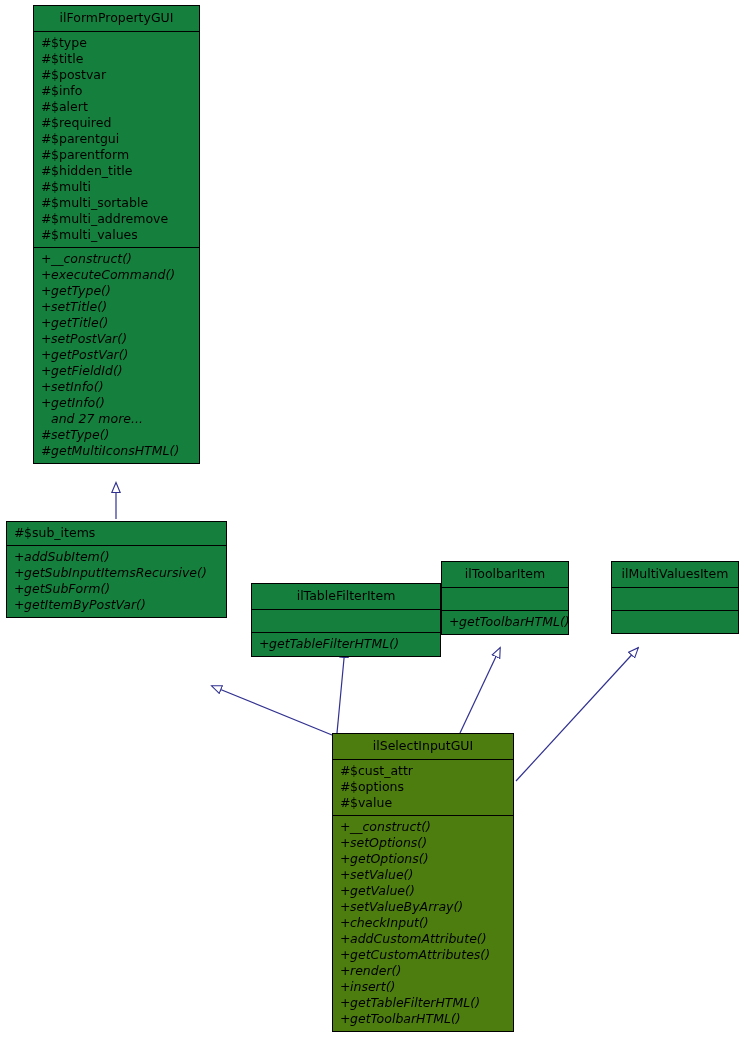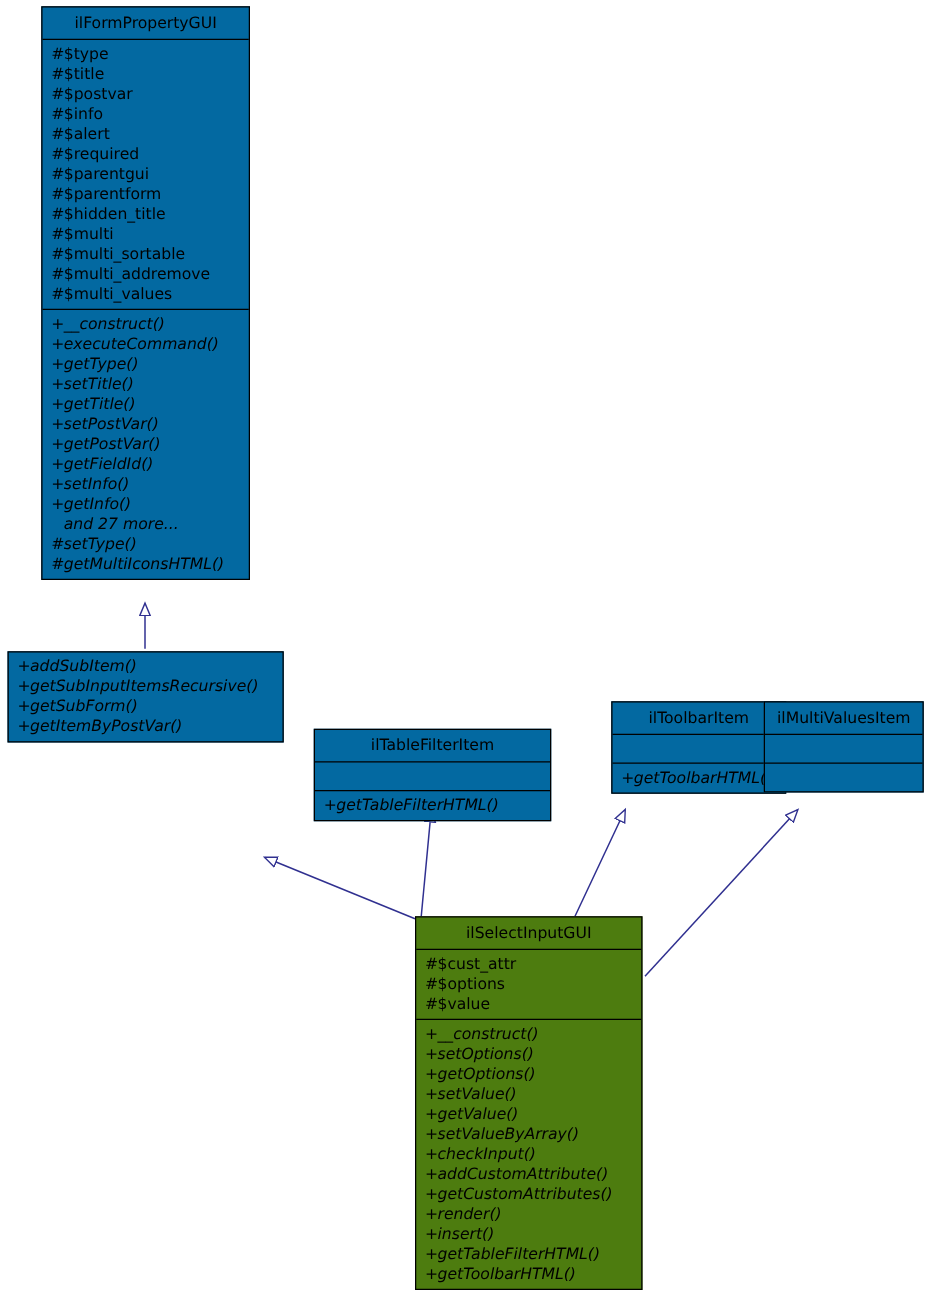--- a/index.html
+++ b/index.html
@@ -24,21 +24,21 @@
     position: absolute;
     left: 0; top: 0;
     width: 744px;
     height: 1043px;
     pointer-events: none;
   }
   .node {
     position: absolute;
     box-sizing: border-box;
     border: 1px solid #000000;
-    background: #0369a1;
+    background: #15803d;
     font-size: 12.5px;
     line-height: 16px;
     color: #000000;
   }
   .node.highlight {
     background: #4d7c0f;
     border: 1px solid #000000;
   }
   .node .title {
     text-align: center;
@@ -119,36 +119,39 @@
       <div class="row"><span class="vis">+</span><span>setInfo()</span></div>
       <div class="row"><span class="vis">+</span><span>getInfo()</span></div>
       <div class="row"><span class="vis"></span><span>and 27 more...</span></div>
       <div class="row"><span class="vis">#</span><span>setType()</span></div>
       <div class="row"><span class="vis">#</span><span>getMultiIconsHTML()</span></div>
     </div>
   </div>
 
   <div class="node" style="left:6px; top:521px; width:221px;">
     <div class="compartment">
+      <div class="row"><span class="vis">#</span><span>$sub_items</span></div>
+    </div>
+    <div class="compartment">
       <div class="row"><span class="vis">+</span><span>addSubItem()</span></div>
       <div class="row"><span class="vis">+</span><span>getSubInputItemsRecursive()</span></div>
       <div class="row"><span class="vis">+</span><span>getSubForm()</span></div>
       <div class="row"><span class="vis">+</span><span>getItemByPostVar()</span></div>
     </div>
   </div>
 
   <div class="node" style="left:251px; top:583px; width:190px;">
     <div class="title">ilTableFilterItem</div>
     <div class="compartment empty"></div>
     <div class="compartment">
       <div class="row"><span class="vis">+</span><span>getTableFilterHTML()</span></div>
     </div>
   </div>
 
-  <div class="node" style="left:441px; top:561px; width:140px;margin-left:48px;">
+  <div class="node" style="left:441px; top:561px; width:128px;">
     <div class="title">ilToolbarItem</div>
     <div class="compartment empty"></div>
     <div class="compartment">
       <div class="row"><span class="vis">+</span><span>getToolbarHTML()</span></div>
     </div>
   </div>
 
   <div class="node" style="left:611px; top:561px; width:128px;">
     <div class="title">ilMultiValuesItem</div>
     <div class="compartment empty"></div>

